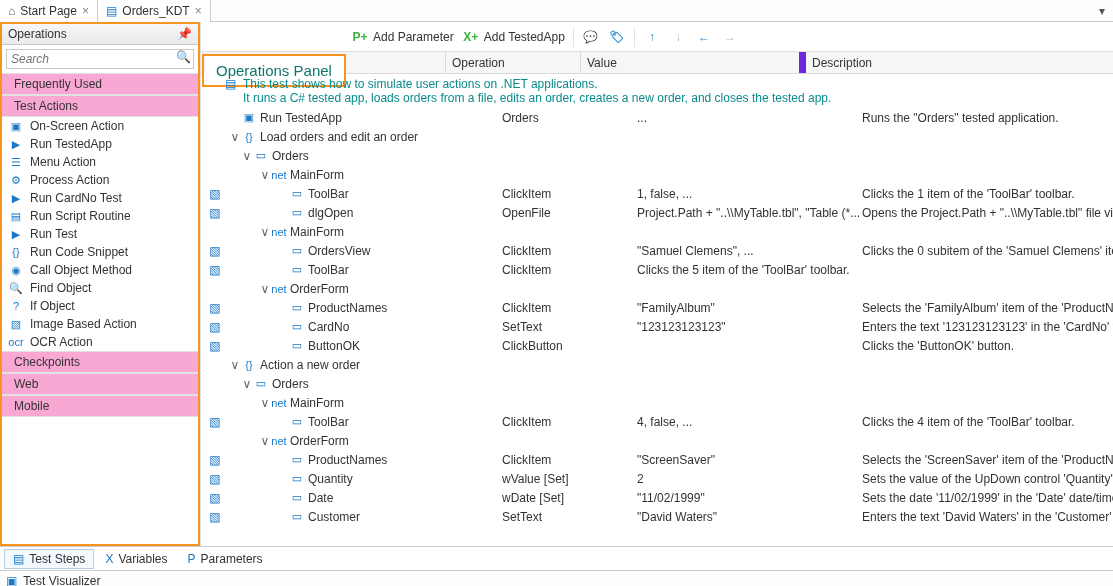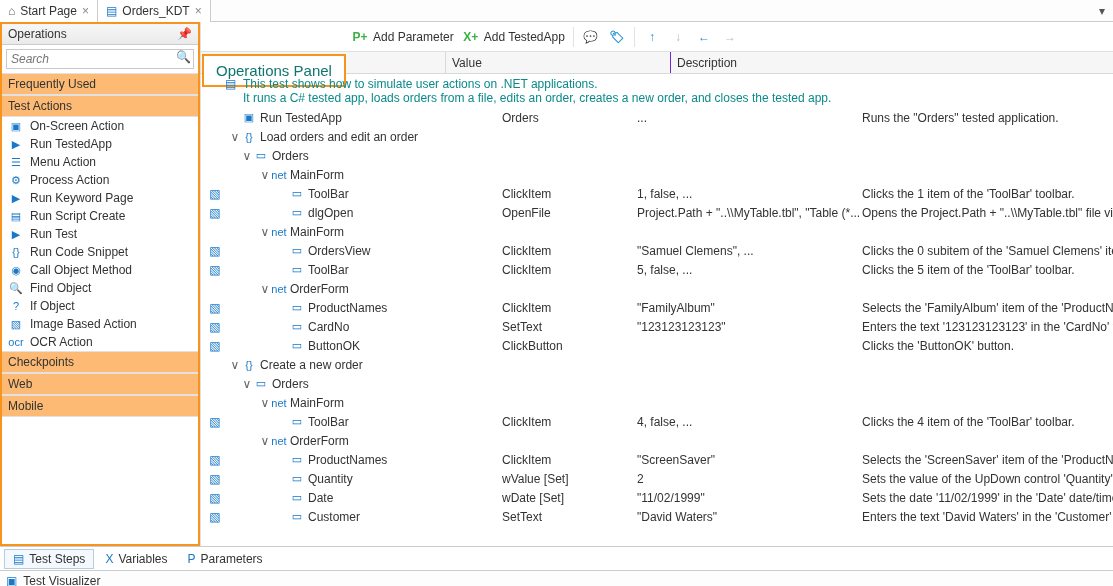--- a/index.html
+++ b/index.html
@@ -12,40 +12,40 @@
 
   .main { display: flex; height: 524px; position: relative; }
 
   .ops-panel { width: 200px; border: 2px solid #f7941e; position: relative; display: flex; flex-direction: column; }
   .ops-header { background: linear-gradient(#f7f7f7,#eaeaea); border-bottom: 1px solid #ccc; padding: 3px 6px; display: flex; justify-content: space-between; align-items: center; }
   .pin { color: #666; }
   .search { display: flex; border: 1px solid #c9c9c9; margin: 4px; }
   .search input { flex: 1; border: none; padding: 2px 4px; font-style: italic; color: #737373; outline: none; font-size: 12px; }
   .search .mag { padding: 0 4px; color: #666; }
   .ops-list { flex: 1; overflow: hidden; }
-  .ops-cat { background: #fdba74; border-top: 1px solid #e2e2e2; border-bottom: 1px solid #e2e2e2; padding: 3px 6px; }
+  .ops-cat { background: #f9a8d4; border-top: 1px solid #e2e2e2; border-bottom: 1px solid #e2e2e2; padding: 3px 12px; }
   .ops-item { display: flex; align-items: center; gap: 6px; padding: 2px 6px; }
   .ops-item .ico { width: 16px; height: 14px; display: inline-flex; align-items: center; justify-content: center; color: #1978c8; font-size: 11px; }
 
   .callout { position: absolute; left: 202px; top: 32px; }
   .callout-box { border: 2px solid #f7941e; background: #fff; color: #0f766e; font-size: 15px; padding: 6px 12px; }
 
   .editor { flex: 1; display: flex; flex-direction: column; border-left: 1px solid #e0e0e0; }
   .toolbar { height: 30px; display: flex; align-items: center; gap: 8px; padding-left: 150px; border-bottom: 1px solid #e0e0e0; }
   .tbtn { display: inline-flex; align-items: center; gap: 4px; cursor: default; }
   .tico { width: 18px; height: 18px; display: inline-flex; align-items: center; justify-content: center; font-weight: bold; }
   .green { color: #3cb043; }
   .blue  { color: #1f8dd6; }
   .gray  { color: #bbb; }
   .sep { width: 1px; height: 20px; background: #e2e2e2; }
 
   .grid-head { display: flex; background: #f6f6f6; border-bottom: 1px solid #d9d9d9; height: 22px; align-items: center; }
   .col-item { width: 245px; padding-left: 8px; border-right: 1px solid #d9d9d9; height: 100%; display: flex; align-items: center; }
   .col-op   { width: 135px; padding-left: 6px; border-right: 1px solid #d9d9d9; height: 100%; display: flex; align-items: center; }
-  .col-val  { width: 225px; padding-left: 6px; border-right: 1px solid #6d28d9; height: 100%; display: flex; align-items: center; }
+  .col-val  { width: 225px; padding-left: 6px; border-right: 7px solid #6d28d9; height: 100%; display: flex; align-items: center; }
   .col-desc { flex: 1; padding-left: 6px; height: 100%; display: flex; align-items: center; }
 
   .grid-body { flex: 1; overflow: hidden; position: relative; }
   .desc-block { color: #0a8a8a; padding: 3px 0 3px 42px; }
   .desc-block .di { color: #1978c8; position: absolute; left: 24px; }
 
   .row { display: flex; height: 19px; align-items: center; white-space: nowrap; }
   .row .c-item { width: 273px; display: flex; align-items: center; overflow: hidden; }
   .row .c-op   { width: 135px; overflow: hidden; text-overflow: ellipsis; }
   .row .c-val  { width: 225px; overflow: hidden; text-overflow: ellipsis; }
@@ -105,25 +105,25 @@
       <div class="ops-item">
           <span class="ico">☰</span>
           <span>Menu Action</span>
         </div>
       <div class="ops-item">
           <span class="ico">⚙</span>
           <span>Process Action</span>
         </div>
       <div class="ops-item">
           <span class="ico">▶</span>
-          <span>Run Keyword Page</span>
+          <span>Run CardNo Test</span>
         </div>
       <div class="ops-item">
           <span class="ico">▤</span>
-          <span>Run Script Create</span>
+          <span>Run Script Routine</span>
         </div>
       <div class="ops-item">
           <span class="ico">▶</span>
           <span>Run Test</span>
         </div>
       <div class="ops-item">
           <span class="ico">{}</span>
           <span>Run Code Snippet</span>
         </div>
       <div class="ops-item">
@@ -174,20 +174,23 @@
       <span class="tico blue">↑</span>
       <span class="tico gray">↓</span>
       <span class="tico blue">←</span>
       <span class="tico gray">→</span>
     </div>
 
     <div class="grid-head">
       <div class="col-item" style="padding-left:36px">
           <span>Item</span>
         </div>
+      <div class="col-op">
+          <span>Operation</span>
+        </div>
       <div class="col-val">
           <span>Value</span>
         </div>
       <div class="col-desc">
           <span>Description</span>
         </div>
     </div>
 
     <div class="grid-body">
       <div class="desc-block" style="position:relative">
@@ -295,21 +298,20 @@
           </div>
           <div class="row">
             <span class="gutter">▧</span>
             <div class="c-item">
               <span class="ind" style="width:48px"></span>
               <span class="exp"></span>
               <span class="rico">▭</span>
               <span>ToolBar</span>
             </div>
             <div class="c-op">ClickItem</div>
-            <div class="c-val">5, false, ...</div>
             <div class="c-desc">Clicks the 5 item of the 'ToolBar' toolbar.</div>
           </div>
           <div class="row">
             <span class="gutter"></span>
             <div class="c-item">
               <span class="ind" style="width:30px"></span>
               <span class="exp">∨</span>
               <span class="rico">net</span>
               <span>OrderForm</span>
             </div>
@@ -352,21 +354,21 @@
             <div class="c-op">ClickButton</div>
             <div class="c-val"></div>
             <div class="c-desc">Clicks the 'ButtonOK' button.</div>
           </div>
           <div class="row">
             <span class="gutter"></span>
             <div class="c-item">
               <span class="ind" style="width:-6px"></span>
               <span class="exp">∨</span>
               <span class="rico">{}</span>
-              <span>Create a new order</span>
+              <span>Action a new order</span>
             </div>
             <div class="c-op"></div>
             <div class="c-val"></div>
             <div class="c-desc"></div>
           </div>
           <div class="row">
             <span class="gutter"></span>
             <div class="c-item">
               <span class="ind" style="width:12px"></span>
               <span class="exp">∨</span>

